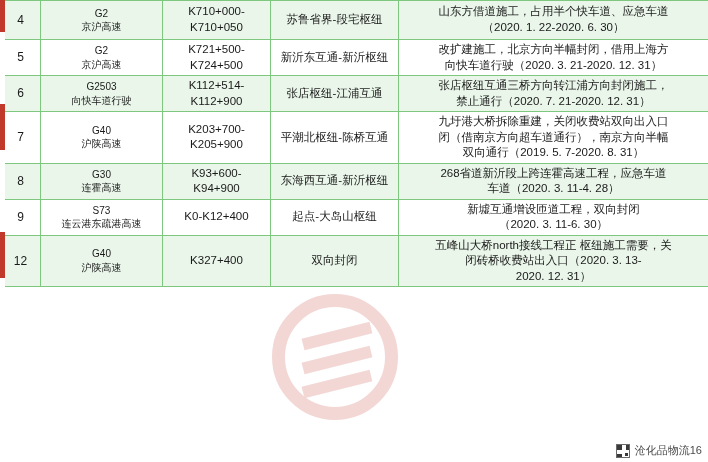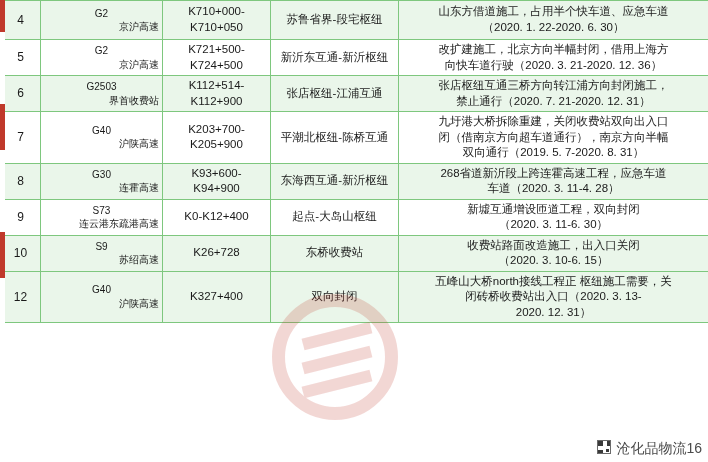--- a/index.html
+++ b/index.html
@@ -39,21 +39,21 @@
   .col-node  { width: 128px; }
   .col-desc  { width: 310px; }
 
   td.cell-no {
     font-size: 12px;
   }
   td.cell-road {
     font-size: 10px;
   }
   td.cell-road .line1 { display:block; }
-  td.cell-road .line2 { display:block;text-align:right; }
+  td.cell-road .line2 { display:block; }
   td.cell-stake {
     font-size: 11.5px;
   }
   td.cell-stake .line1 { display:block; }
   td.cell-stake .line2 { display:block; }
   td.cell-node {
     font-size: 11.5px;
     margin-top: 12px;
   }
   td.cell-desc {
@@ -119,22 +119,23 @@
   .watermark .b1 { left: 92px; top: 48px; width: 70px; height: 12px; transform: rotate(-14deg); }
   .watermark .b2 { left: 92px; top: 72px; width: 70px; height: 12px; transform: rotate(-14deg); }
   .watermark .b3 { left: 92px; top: 96px; width: 70px; height: 12px; transform: rotate(-14deg); }
 
   
   .badge {
     position: absolute;
     right: 6px;
     bottom: 4px;
     display: flex;
+    align-items: center;
     gap: 5px;
-    font-size: 14px;
+    font-size: 11px;
     color: #4a4a4a;
   }
   .badge .qr {
     width: 14px;
     height: 14px;
     background:
       linear-gradient(#3a3a3a,#3a3a3a) 0 0/5px 5px no-repeat,
       linear-gradient(#3a3a3a,#3a3a3a) 9px 0/5px 5px no-repeat,
       linear-gradient(#3a3a3a,#3a3a3a) 0 9px/5px 5px no-repeat,
       linear-gradient(#3a3a3a,#3a3a3a) 8px 8px/3px 3px no-repeat;
@@ -187,29 +188,29 @@
           <span class="line1">G2</span>
           <span class="line2">京沪高速</span>
         </td>
         <td class="cell-stake">
           <span class="line1">K721+500-</span>
           <span class="line2">K724+500</span>
         </td>
         <td class="cell-node">新沂东互通-新沂枢纽</td>
         <td class="cell-desc">
           <span class="line">改扩建施工，北京方向半幅封闭，借用上海方</span>
-          <span class="line">向快车道行驶（2020. 3. 21-2020. 12. 36）</span>
+          <span class="line">向快车道行驶（2020. 3. 21-2020. 12. 31）</span>
         </td>
       </tr>
 
       <tr class="row-alt">
         <td class="cell-no">6</td>
         <td class="cell-road">
           <span class="line1">G2503</span>
-          <span class="line2">界首收费站</span>
+          <span class="line2">向快车道行驶</span>
         </td>
         <td class="cell-stake">
           <span class="line1">K112+514-</span>
           <span class="line2">K112+900</span>
         </td>
         <td class="cell-node">张店枢纽-江浦互通</td>
         <td class="cell-desc">
           <span class="line">张店枢纽互通三桥方向转江浦方向封闭施工，</span>
           <span class="line">禁止通行（2020. 7. 21-2020. 12. 31）</span>
         </td>
@@ -259,35 +260,20 @@
         <td class="cell-stake">
           <span class="line1">K0-K12+400</span>
         </td>
         <td class="cell-node">起点-大岛山枢纽</td>
         <td class="cell-desc">
           <span class="line">新墟互通增设匝道工程，双向封闭</span>
           <span class="line">（2020. 3. 11-6. 30）</span>
         </td>
       </tr>
 
-      <tr class="row-alt">
-        <td class="cell-no">10</td>
-        <td class="cell-road">
-          <span class="line1">S9</span>
-          <span class="line2">苏绍高速</span>
-        </td>
-        <td class="cell-stake">
-          <span class="line1">K26+728</span>
-        </td>
-        <td class="cell-node">东桥收费站</td>
-        <td class="cell-desc">
-          <span class="line">收费站路面改造施工，出入口关闭</span>
-          <span class="line">（2020. 3. 10-6. 15）</span>
-        </td>
-      </tr>
 
 
       <tr class="row-alt">
         <td class="cell-no">12</td>
         <td class="cell-road">
           <span class="line1">G40</span>
           <span class="line2">沪陕高速</span>
         </td>
         <td class="cell-stake">
           <span class="line1">K327+400</span>

